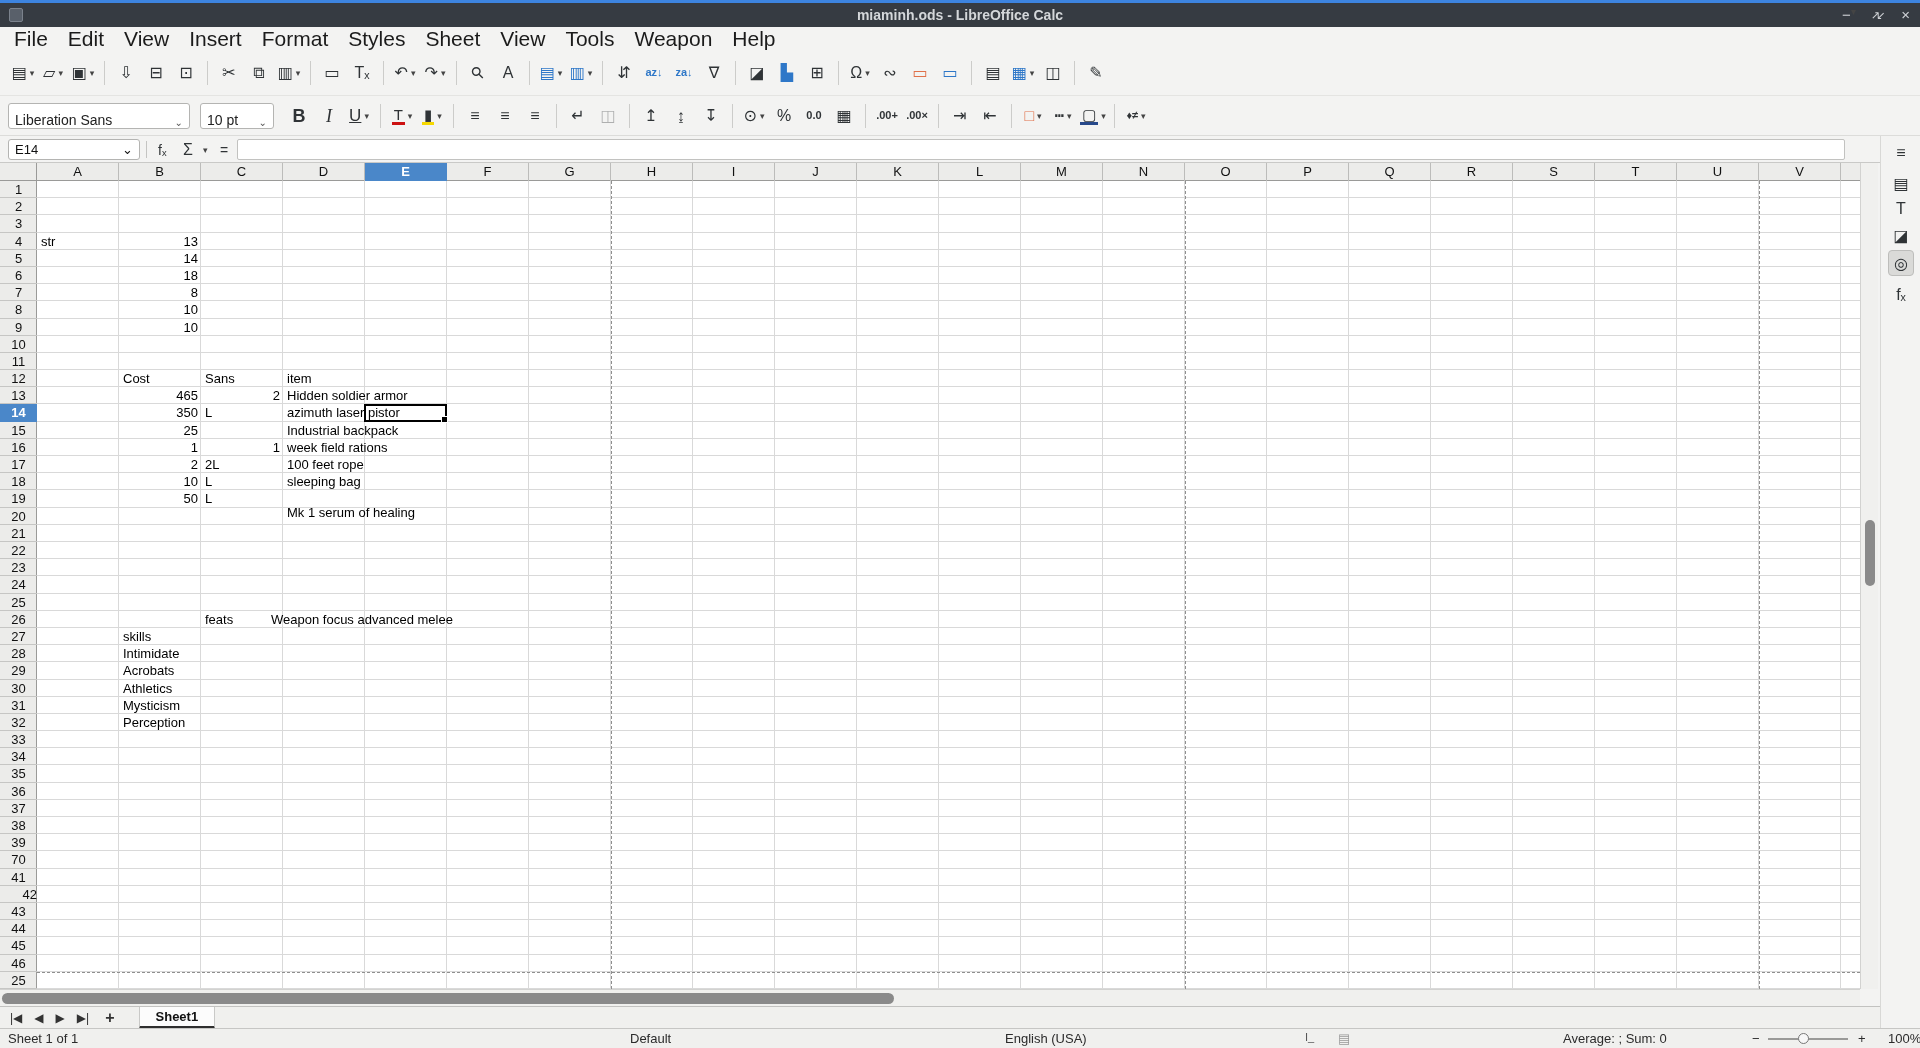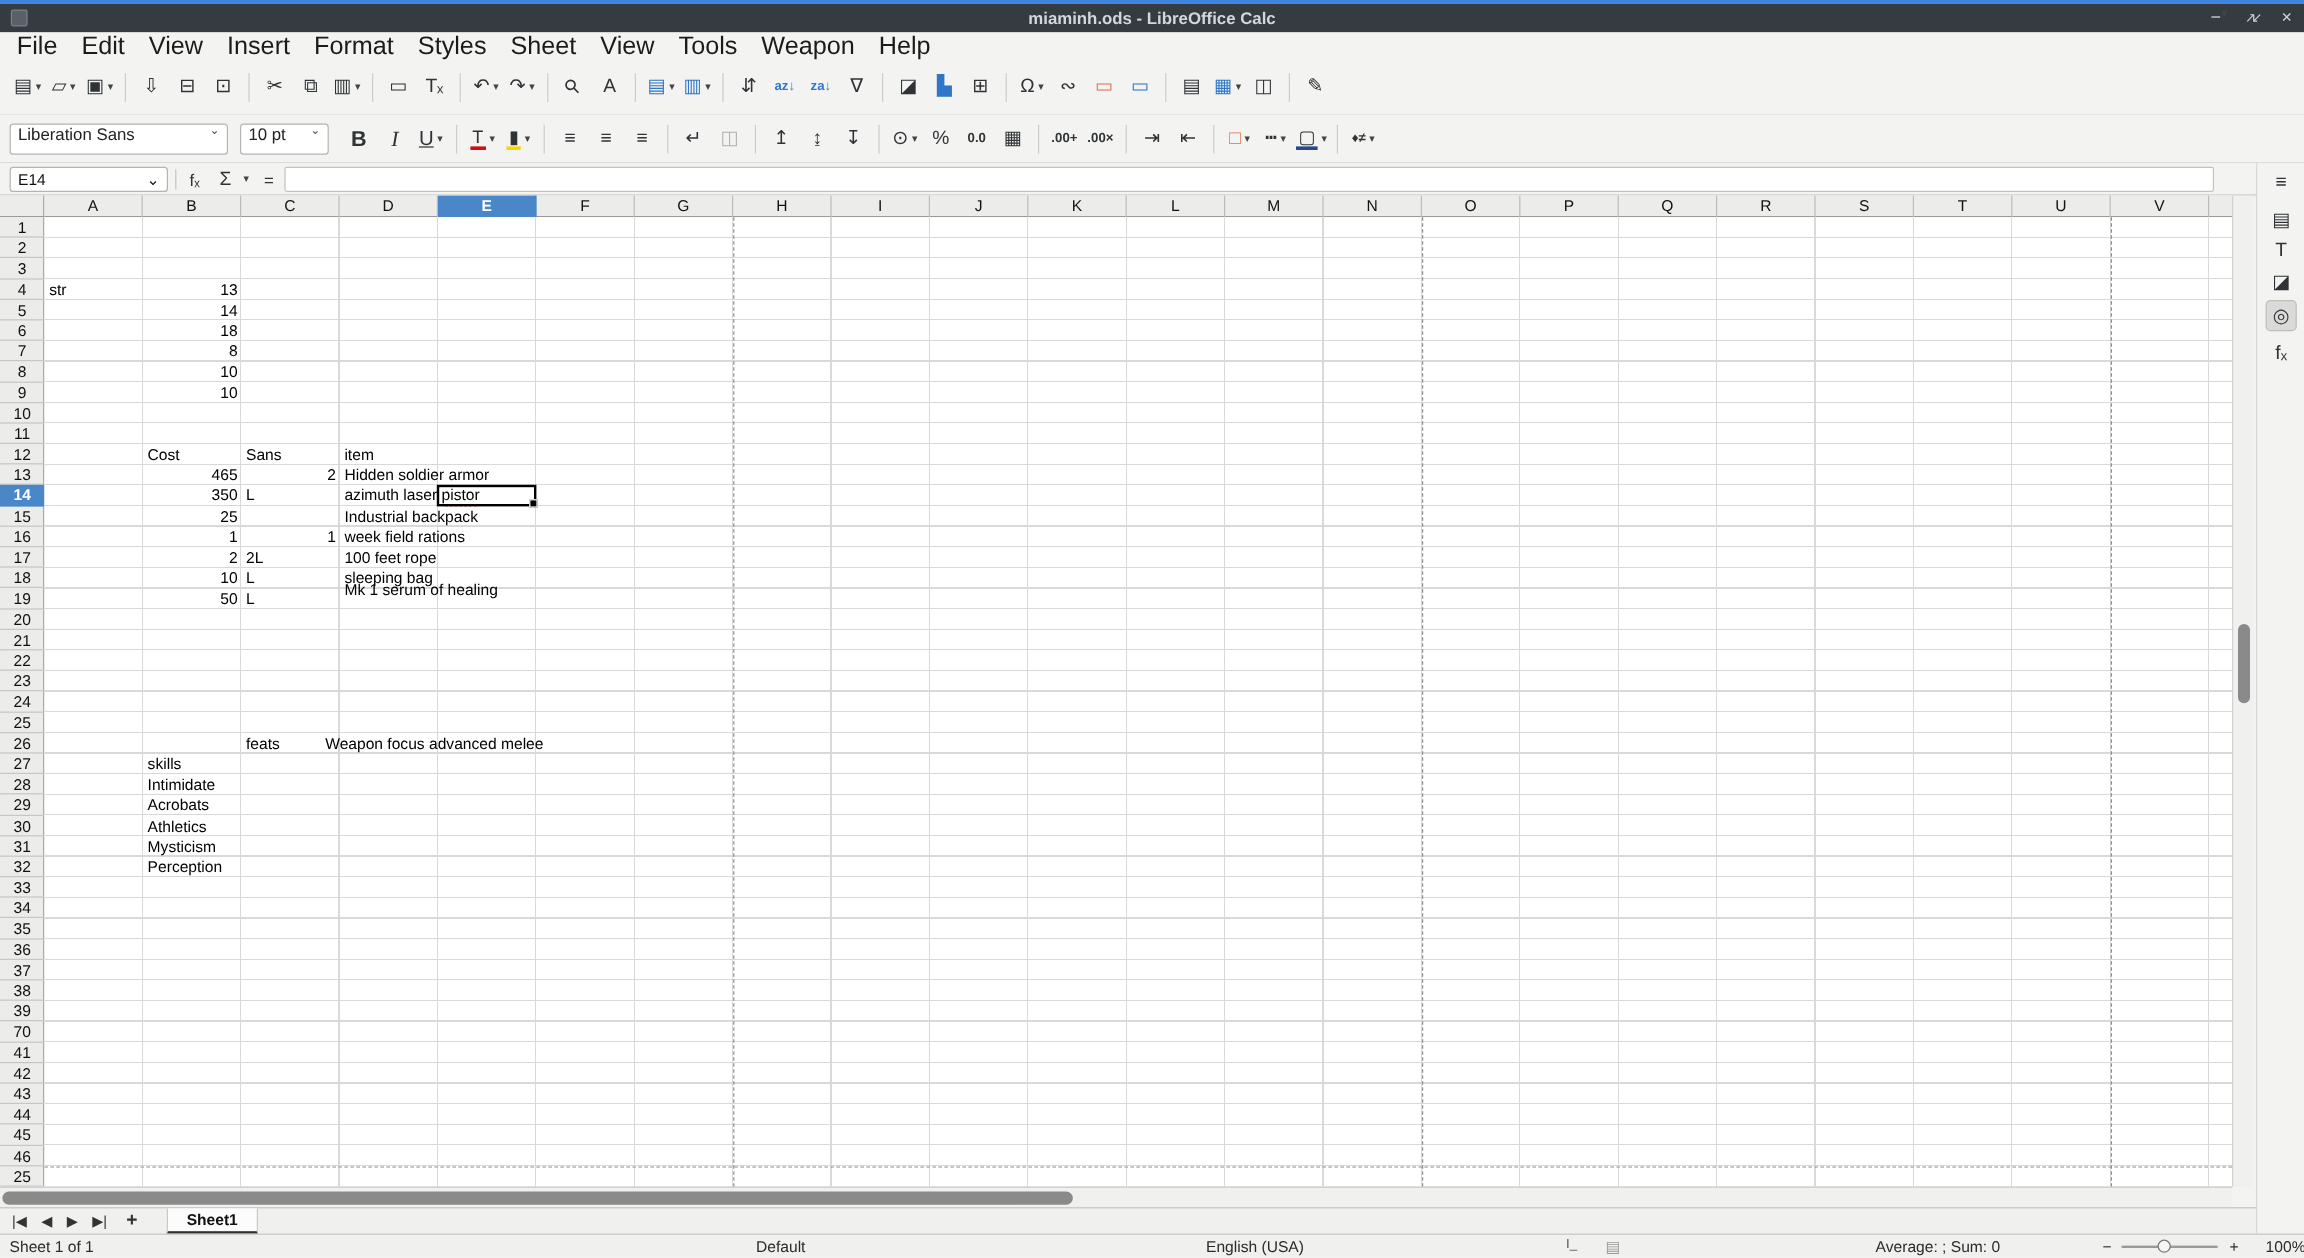--- a/index.html
+++ b/index.html
@@ -38,21 +38,21 @@
   .g-bold .glyph { font-weight:bold; font-size:18px; }
   .g-italic .glyph { font-style:italic; font-family:"Liberation Serif",serif; font-size:18px; }
   .g-under .glyph { text-decoration:underline; font-size:17px; }
   .g-small .glyph { font-size:11px; font-weight:bold; }
   .bar-red .glyph { border-bottom:3px solid #cc1111; padding:0 2px; font-size:15px; }
   .bar-yellow .glyph { border-bottom:3px solid #f6d800; padding:0 2px; font-size:15px; }
   .bar-blue .glyph { border-bottom:3px solid #27498a; padding:0 2px; font-size:15px; }
   .g-search .glyph { display:inline-block; transform:rotate(-45deg); }
 
   .combo { height:26px; background:#fff; border:1px solid #b4b4b2; border-radius:3px; display:inline-flex;
-    align-items:flex-start; justify-content:space-between; padding:0 6px; margin-right:10px; font-size:14px; color:#222; }
+    align-items:flex-end; justify-content:space-between; padding:0 6px; margin-right:10px; font-size:14px; color:#222; }
   .combo .dd { font-size:10px; color:#555; }
   .combo-font { width:182px; }
   .combo-size { width:74px; }
 
   
   .formulabar { position:absolute; left:0; top:136px; width:1880px; height:27px; background:#f3f3f2;
     border-bottom:1px solid #c9c9c7; display:flex; align-items:center; }
   .namebox { position:absolute; left:8px; top:3px; width:132px; height:21px; background:#fff;
     border:1px solid #b4b4b2; border-radius:3px; font-size:13px; color:#111; display:flex;
     align-items:center; justify-content:space-between; padding:0 6px; }
@@ -449,21 +449,21 @@
       <span class="rowhead" style="top: 532.89px; height: 17.19px; line-height: 17.19px;">32</span>
       <span class="rowhead" style="top: 550.08px; height: 17.19px; line-height: 17.19px;">33</span>
       <span class="rowhead" style="top: 567.27px; height: 17.19px; line-height: 17.19px;">34</span>
       <span class="rowhead" style="top: 584.46px; height: 17.19px; line-height: 17.19px;">35</span>
       <span class="rowhead" style="top: 601.65px; height: 17.19px; line-height: 17.19px;">36</span>
       <span class="rowhead" style="top: 618.84px; height: 17.19px; line-height: 17.19px;">37</span>
       <span class="rowhead" style="top: 636.03px; height: 17.19px; line-height: 17.19px;">38</span>
       <span class="rowhead" style="top: 653.22px; height: 17.19px; line-height: 17.19px;">39</span>
       <span class="rowhead" style="top: 670.41px; height: 17.19px; line-height: 17.19px;">70</span>
       <span class="rowhead" style="top: 687.6px; height: 17.19px; line-height: 17.19px;">41</span>
-      <span class="rowhead" style="top: 704.79px; height: 17.19px; line-height: 17.19px;">42</span>
+      <span class="rowhead" style="top: 704.79px; height: 17.19px; line-height: 17.19px; text-align: right;">42</span>
       <span class="rowhead" style="top: 721.98px; height: 17.19px; line-height: 17.19px;">43</span>
       <span class="rowhead" style="top: 739.17px; height: 17.19px; line-height: 17.19px;">44</span>
       <span class="rowhead" style="top: 756.36px; height: 17.19px; line-height: 17.19px;">45</span>
       <span class="rowhead" style="top: 773.55px; height: 17.19px; line-height: 17.19px;">46</span>
       <span class="rowhead" style="top: 790.74px; height: 17.19px; line-height: 17.19px;">25</span>
     </div>
   <div class="gridcells">
     <div class="pb-v" style="left:574px;"></div>
     <div class="pb-v" style="left:1148px;"></div>
     <div class="pb-v" style="left:1722px;"></div>
@@ -491,21 +491,21 @@
         <span class="cell r" style="top: 257.85px; left: 166px; width: 77px;">1</span>
         <span class="cell" style="top: 257.85px; left: 250px;">week field rations</span>
         <span class="cell r" style="top: 275.04px; left: 84px; width: 77px;">2</span>
         <span class="cell" style="top: 275.04px; left: 168px;">2L</span>
         <span class="cell" style="top: 275.04px; left: 250px;">100 feet rope</span>
         <span class="cell r" style="top: 292.23px; left: 84px; width: 77px;">10</span>
         <span class="cell" style="top: 292.23px; left: 168px;">L</span>
         <span class="cell" style="top: 292.23px; left: 250px;">sleeping bag</span>
         <span class="cell r" style="top: 309.42px; left: 84px; width: 77px;">50</span>
         <span class="cell" style="top: 309.42px; left: 168px;">L</span>
-        <span class="cell" style="top: 302px; left: 250px;">Mk 1 serum of healing</span>
+        <span class="cell" style="top: 323px; left: 250px;">Mk 1 serum of healing</span>
         <span class="cell" style="top: 429.75px; left: 168px;">feats</span>
         <span class="cell" style="top: 429.75px; left: 234px;">Weapon focus advanced melee</span>
         <span class="cell" style="top: 446.94px; left: 86px;">skills</span>
         <span class="cell" style="top: 464.13px; left: 86px;">Intimidate</span>
         <span class="cell" style="top: 481.32px; left: 86px;">Acrobats</span>
         <span class="cell" style="top: 498.51px; left: 86px;">Athletics</span>
         <span class="cell" style="top: 515.7px; left: 86px;">Mysticism</span>
         <span class="cell" style="top: 532.89px; left: 86px;">Perception</span>
       </div>
     <div class="cellcursor" style="left:327px;top:223px;"></div>

